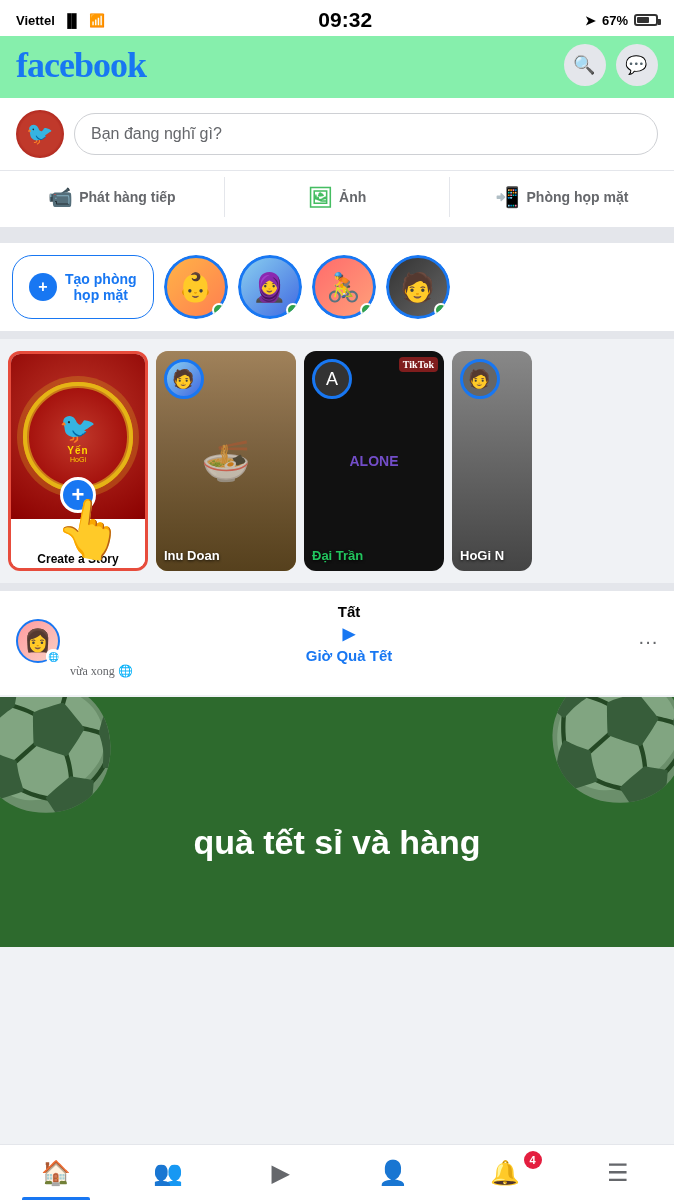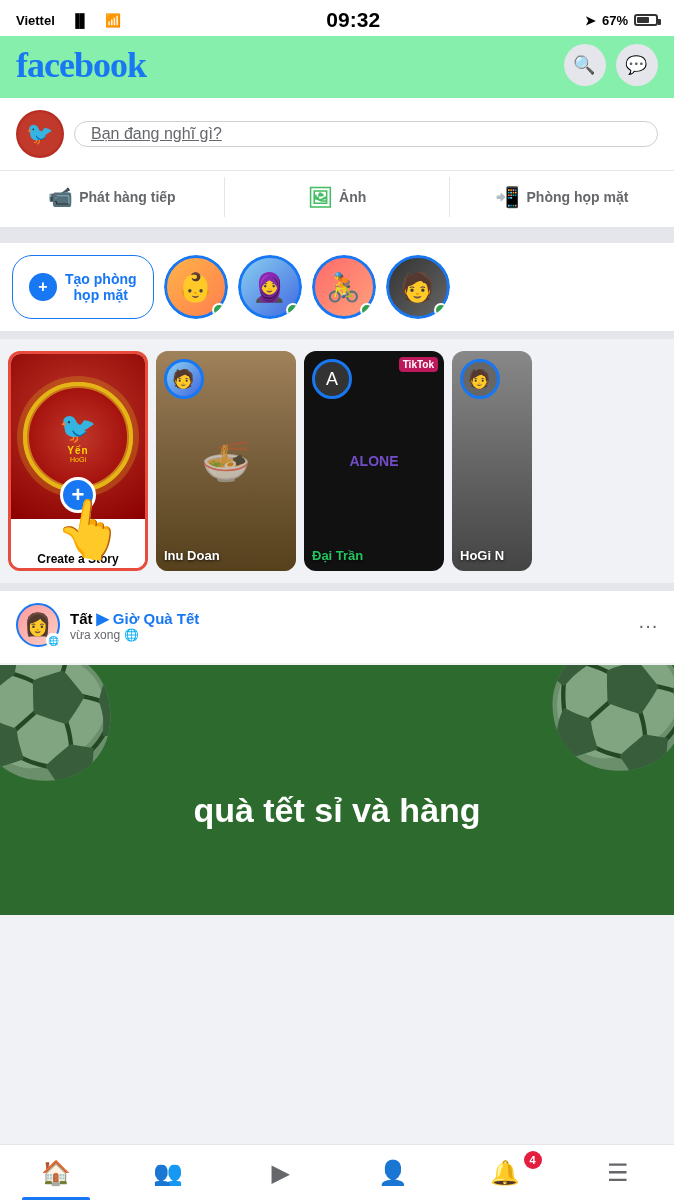--- a/index.html
+++ b/index.html
@@ -15,21 +15,21 @@
     
     .status-bar {
       background: #fff;
       display: flex;
       justify-content: space-between;
       align-items: center;
       padding: 8px 16px 4px;
       font-size: 13px;
       font-weight: 600;
     }
-    .status-left { display: flex; gap: 16px; }
+    .status-left { display: flex; gap: 8px; }
     .status-center { font-weight: 700; font-size: 21px; }
     .status-right { display: flex; align-items: center; gap: 6px; font-size: 13px; }
     .battery-icon {
       display: inline-flex; align-items: center;
       border: 2px solid #333; border-radius: 3px;
       width: 24px; height: 12px; padding: 1px;
       position: relative;
     }
     .battery-icon::after {
       content: '';
@@ -78,28 +78,28 @@
     }
     .avatar-yen {
       width: 48px; height: 48px;
       border-radius: 50%;
       background: radial-gradient(circle, #c0392b 60%, #8b0000 100%);
       display: flex; align-items: center; justify-content: center;
       font-size: 8px; color: gold; font-weight: bold;
     }
     .post-input {
       flex: 1;
-      height: 26px;
+      height: 42px;
       border: 1.5px solid #ced0d4;
       border-radius: 21px;
       padding: 0 16px;
       font-size: 16px;
       color: #65676b;
       background: #fff;
-      display: flex; align-items: center; text-decoration: underline;
+      display: flex; align-items: center;
     }
 
     
     .action-row {
       background: #fff;
       padding: 6px 0 10px;
       display: flex;
       border-bottom: 8px solid #e4e6eb;
     }
     .action-btn {
@@ -349,21 +349,21 @@
       </div>
       <div style="position:absolute; top:8px; left:8px; width:40px; height:40px; border-radius:50%; border:3px solid #1877f2; background:linear-gradient(135deg,#89cff0,#4169e1); display:flex; align-items:center; justify-content:center;">
         <span style="font-size:18px;">🧑</span>
       </div>
       <span style="position:absolute; bottom:8px; left:8px; color:#fff; font-size:13px; font-weight:700; text-shadow:0 1px 3px rgba(0,0,0,0.8);">Inu Doan</span>
     </div>
   </div>
 
   <div style="width:140px; height:220px; border-radius:12px; overflow:hidden; position:relative; flex-shrink:0; cursor:pointer;">
     <div style="width:100%; height:100%; background:#111; display:flex; align-items:flex-end; padding:8px;">
-      <div style="position:absolute; top:6px; right:6px; background:#be185d; border-radius:4px; padding:2px 4px; display:flex; align-items:center; gap:2px;">
+      <div style="position:absolute; top:6px; right:6px; background:#7f1d1d; border-radius:4px; padding:2px 4px; display:flex; align-items:center; gap:2px;font-family:Liberation Serif, serif;">
         <span style="font-size:10px; color:#fff; font-weight:700;">TikTok</span>
       </div>
       <div style="position:absolute; top:8px; left:8px; width:40px; height:40px; border-radius:50%; border:3px solid #1877f2; background:#333; display:flex; align-items:center; justify-content:center;">
         <span style="font-size:18px; color:#fff;">A</span>
       </div>
       <div style="position:absolute; top:50%; left:50%; transform:translate(-50%,-50%); color:#8b5cf6; font-size:14px; font-weight:700; opacity:0.8; text-align:center;">ALONE</div>
       <span style="position:absolute; bottom:8px; left:8px; color:#22c55e; font-size:13px; font-weight:700; text-shadow:0 1px 3px rgba(0,0,0,0.8);">Đại Trần</span>
     </div>
   </div>
 
@@ -382,26 +382,26 @@
 <div class="post-preview" style="background:#fff; padding:12px 16px 8px;">
   <div class="post-author-row">
     <div style="position:relative; width:44px; height:44px; flex-shrink:0;">
       <div style="width:44px; height:44px; border-radius:50%; background:linear-gradient(135deg,#ff9a9e,#fad0c4); display:flex; align-items:center; justify-content:center; border:2px solid #1877f2;">
         <span style="font-size:22px;">👩</span>
       </div>
       <div style="position:absolute; bottom:0; right:0; width:14px; height:14px; background:#31a24c; border-radius:50%; border:2px solid #fff;"></div>
       <div style="position:absolute; bottom:-2px; right:-2px; width:16px; height:16px; background:#fff; border-radius:50%; display:flex; align-items:center; justify-content:center; font-size:9px;">🌐</div>
     </div>
     <div style="flex:1;">
-      <div style="display:flex; align-items:center; gap:4px;">
+      <div style="display:flex; align-items:center; gap:4px;flex-direction:column;">
         <span style="font-size:15px; font-weight:700;">Tất</span>
         <span style="color:#1877f2; font-weight:700;">▶</span>
         <span style="font-size:15px; font-weight:700; color:#1877f2;">Giờ Quà Tết</span>
       </div>
-      <div style="font-size:12px; color:#65676b; display:flex; align-items:center; gap:4px;">
+      <div style="font-size:12px; color:#65676b; display:flex; align-items:center; gap:4px;font-family:Liberation Serif, serif;">
         <span>vừa xong</span>
         <span>🌐</span>
       </div>
     </div>
     <span style="font-size:20px; color:#65676b; cursor:pointer;">···</span>
   </div>
 </div>
 
 <div style="background:#2d6a2d; min-height:250px; display:flex; align-items:center; justify-content:center; position:relative; overflow:hidden;">
 

